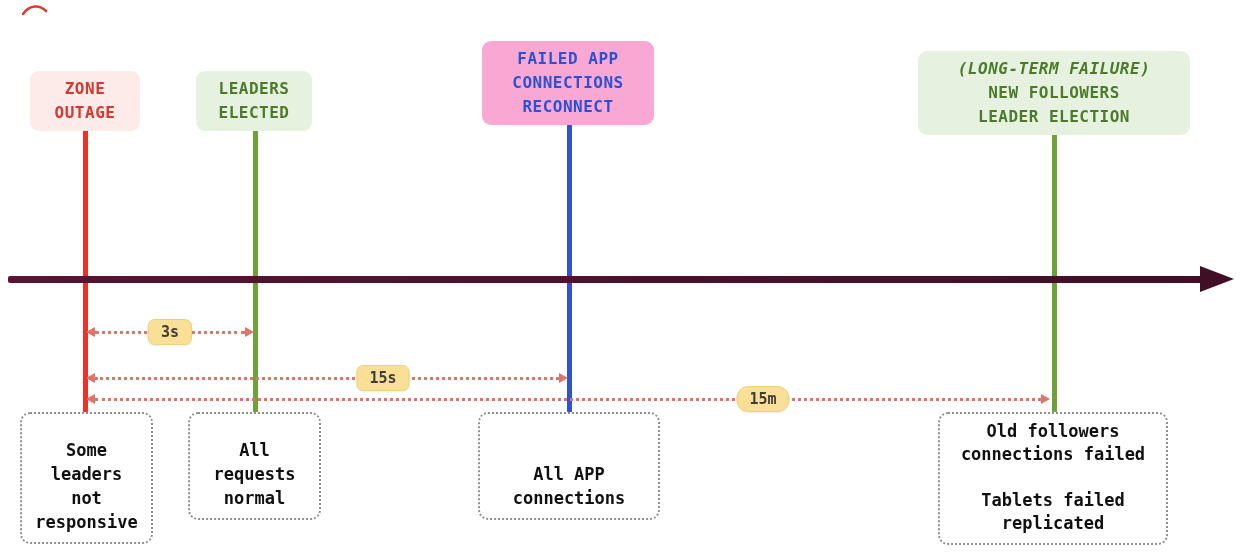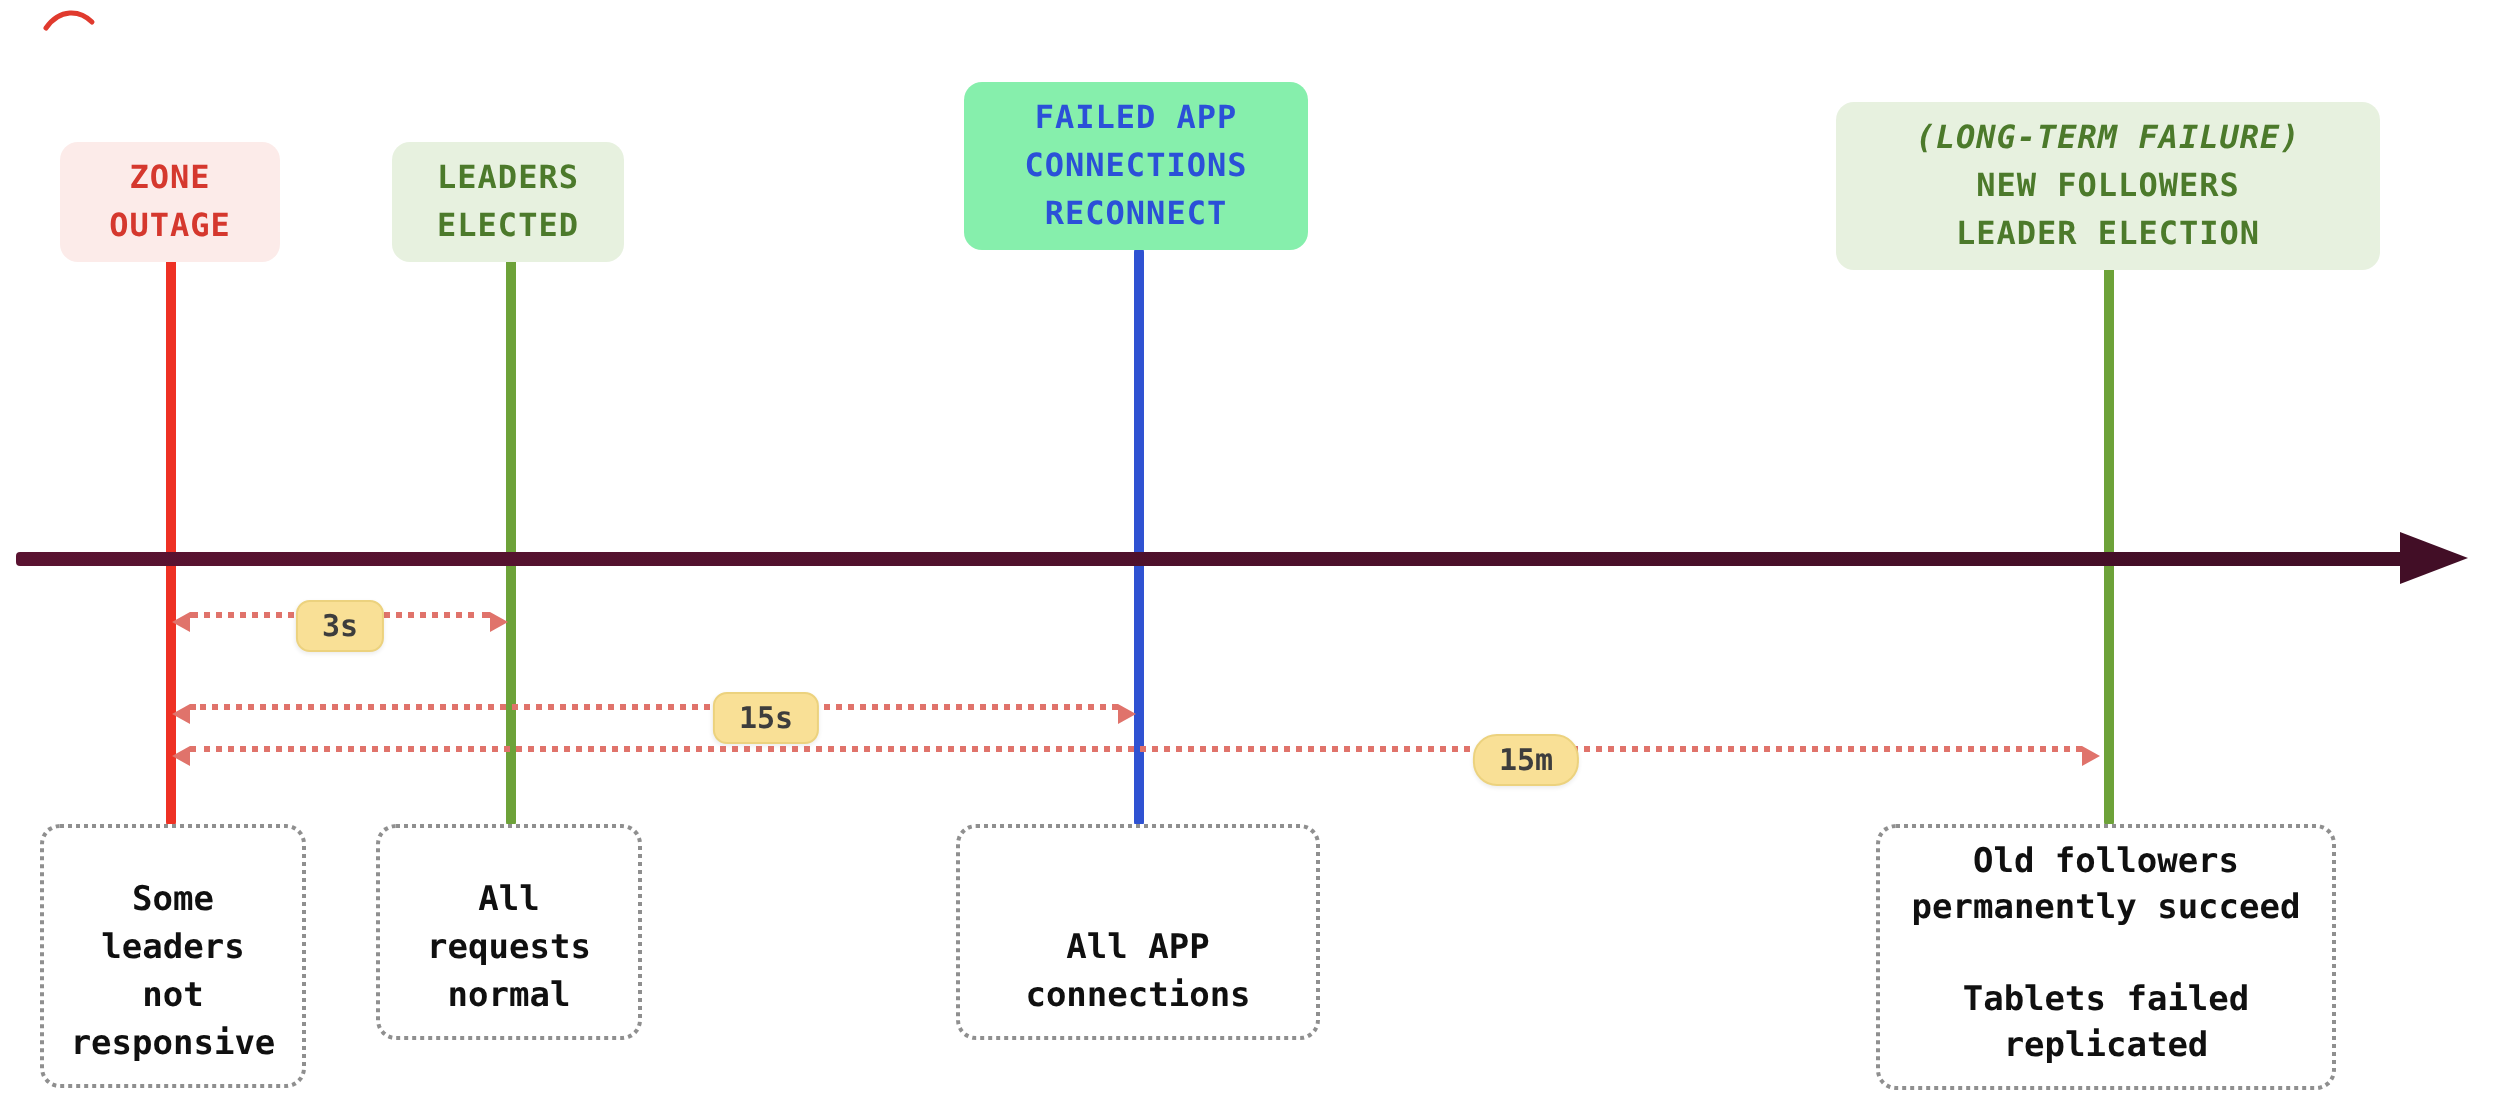--- a/index.html
+++ b/index.html
@@ -13,39 +13,39 @@
   .stray { position:absolute; left:20px; top:2px; }
 
   
   .event-label {
     position:absolute; border-radius:9px; text-align:center;
     font-weight:bold; font-size:16px; line-height:24px;
     padding:6px 8px; letter-spacing:0.5px; z-index:3;
   }
   .event-label.red   { background:#fcebe9; color:#d5382e; }
   .event-label.green { background:#e7f1df; color:#4c7a2b; }
-  .event-label.blue  { background:#86efac; color:#2b50d8; }
+  .event-label.blue  { background:#f9a8d4; color:#2b50d8; }
   .event-label .italic { font-style:italic;text-align:center; }
 
   
   .vline { position:absolute; width:5px; z-index:2; border-radius:2px; }
 
   
   .timeline {
     position:absolute; left:8px; top:276px; width:1196px; height:7px;
     background:linear-gradient(90deg,#5a1331,#420e26); z-index:5; border-radius:2px;
   }
   .timeline-head {
     position:absolute; left:1200px; top:266px; width:0; height:0; z-index:5;
     border-left:34px solid #420e26;
     border-top:13px solid transparent; border-bottom:13px solid transparent;
   }
 
   
-  .duration { position:absolute; display:flex; align-items:flex-start; height:14px; z-index:4; }
+  .duration { position:absolute; display:flex; align-items:center; height:14px; z-index:4;margin-top:19px; }
   .dotline { flex:1; height:0; border-top:3px dotted #e0736b; }
   .ah-left  { width:0; height:0; border-top:5px solid transparent; border-bottom:5px solid transparent; border-right:9px solid #e0736b; }
   .ah-right { width:0; height:0; border-top:5px solid transparent; border-bottom:5px solid transparent; border-left:9px solid #e0736b; }
   .badge {
     position:absolute; top:50%; transform:translate(-50%,-50%);
     background:#f9e096; border:1px solid #ecd27e; border-radius:7px;
     font-weight:bold; font-size:15px; color:#3d3d3d;
     padding:3px 12px; white-space:nowrap; box-shadow:0 1px 2px rgba(0,0,0,0.08);
   }
 
@@ -133,19 +133,19 @@
     <div class="r-line">normal</div>
   </div>
 
   <div class="result-box" style="left:478px; top:412px; width:182px; height:108px;">
     <div class="r-line">All APP</div>
     <div class="r-line">connections</div>
   </div>
 
   <div class="result-box tight" style="left:938px; top:412px; width:230px; height:133px;">
     <div class="r-line">Old followers</div>
-    <div class="r-line">permanently succeed</div>
+    <div class="r-line">connections failed</div>
     <div class="r-line"></div>
     <div class="r-line">Tablets failed</div>
     <div class="r-line">replicated</div>
   </div>
 
 </div>
 
 </body></html>

